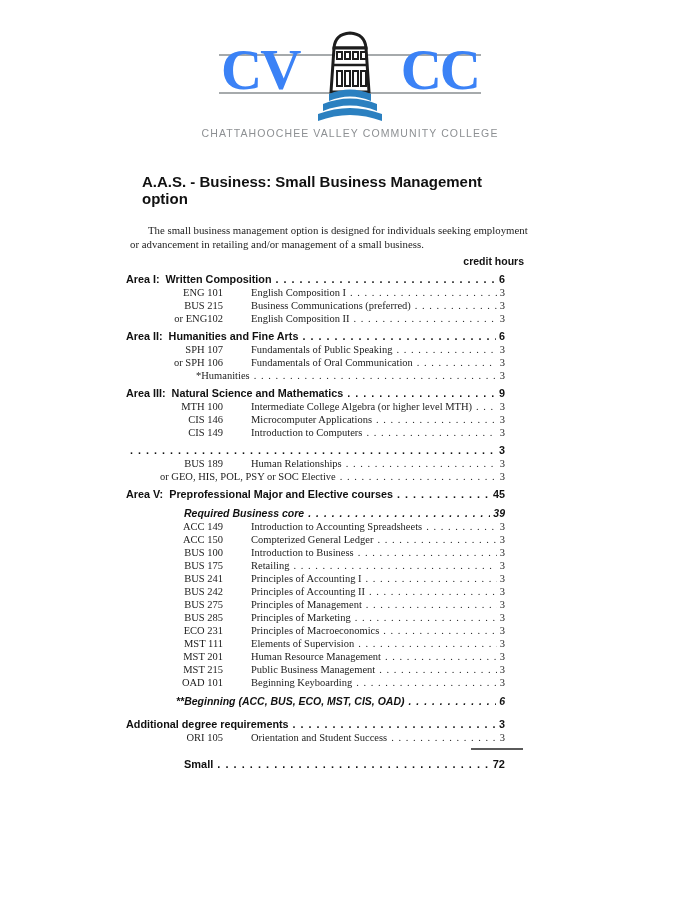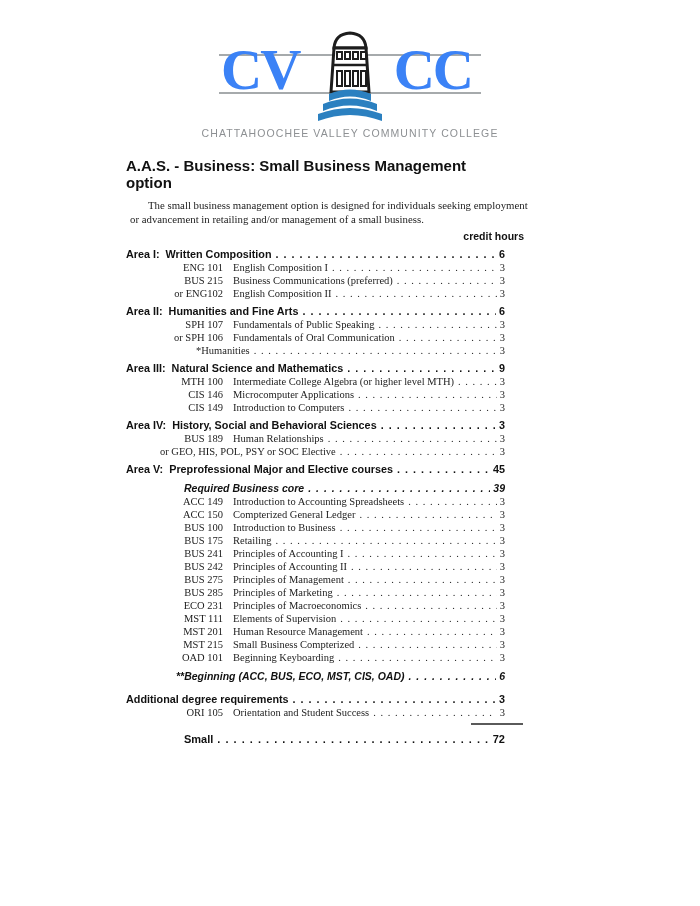--- a/index.html
+++ b/index.html
@@ -14,44 +14,44 @@
   .logo-block{position:absolute;top:30px;left:0;width:700px;text-align:center;}
   .logo{position:relative;width:262px;height:92px;margin:0 auto;}
   .hline{position:absolute;left:0;right:0;height:2px;background:#a6aaac;}
   .hline.top{top:24px;}
   .hline.bottom{top:62px;}
   .letters{
     position:absolute;top:11px;font-family:"Liberation Serif",serif;font-weight:700;
     font-size:57px;line-height:1;color:#3b82f6;letter-spacing:-2px;
   }
   .letters.cv{left:2px;}
-  .letters.cc{right:9px;}
+  .letters.cc{right:2px;}
   .rotunda{position:absolute;left:50%;top:0;transform:translateX(-50%);z-index:2;}
   .college-name{
     margin-top:5px;font-family:"Liberation Sans",sans-serif;font-size:10.5px;
     letter-spacing:1.1px;color:#8d9093;font-weight:400;
   }
 
   
   .content{position:absolute;left:126px;top:157px;width:379px;}
   h1.doc-title{
-    margin:0;font-family:"Liberation Sans",sans-serif;font-weight:700;
+    margin:16px;font-family:"Liberation Sans",sans-serif;font-weight:700;
     font-size:15px;line-height:17px;color:#111;
   }
   .intro{
     margin:7px -26px 0 4px;font-size:10.8px;line-height:14px;text-indent:18px;color:#1c1c1c;
   }
   .credit-hours{
     margin:4px -19px 0 0;text-align:right;font-family:"Liberation Sans",sans-serif;
     font-weight:700;font-size:10.5px;line-height:13px;color:#111;
   }
 
   
   .row{display:flex;align-items:baseline;font-size:10.5px;line-height:13px;}
-  .code{flex:0 0 97px;text-align:right;padding-right:10px;white-space:pre;}
+  .code{flex:0 0 97px;text-align:right;padding-right:28px;white-space:pre;}
   .title{white-space:pre;}
   .label{white-space:pre;}
   .ldr{flex:1 1 auto;min-width:8px;overflow:hidden;white-space:nowrap;margin:0 3px 0 4px;}
   .ldr::after{
     letter-spacing:1px;
     content:". . . . . . . . . . . . . . . . . . . . . . . . . . . . . . . . . . . . . . . . . . . . . . . . . . . . . . . . . . . . . . . . . . . . . . . . . . . . . . . . . . . . . . . . . . . .";
   }
   .credits{flex:0 0 auto;}
 
   .h-row{
@@ -179,21 +179,20 @@
         <span class="credits">3</span>
     </div>
     <div class="row c-row">
       <span class="code">CIS 149</span>
         <span class="title">Introduction to Computers</span>
         <span class="ldr"></span>
         <span class="credits">3</span>
     </div>
 
     <div class="row h-row">
-      <span class="label">Area IV:  History, Social and Behavioral Sciences</span>
         <span class="ldr"></span>
         <span class="credits">3</span>
     </div>
     <div class="row c-row">
       <span class="code">BUS 189</span>
         <span class="title">Human Relationships</span>
         <span class="ldr"></span>
         <span class="credits">3</span>
     </div>
     <div class="row c-row span-elective">
@@ -275,21 +274,21 @@
         <span class="credits">3</span>
     </div>
     <div class="row c-row">
       <span class="code">MST 201</span>
         <span class="title">Human Resource Management</span>
         <span class="ldr"></span>
         <span class="credits">3</span>
     </div>
     <div class="row c-row">
       <span class="code">MST 215</span>
-        <span class="title">Small Business Compterized</span>
+        <span class="title">Public Business Management</span>
         <span class="ldr"></span>
         <span class="credits">3</span>
     </div>
     <div class="row c-row">
       <span class="code">OAD 101</span>
         <span class="title">Beginning Keyboarding</span>
         <span class="ldr"></span>
         <span class="credits">3</span>
     </div>
 

